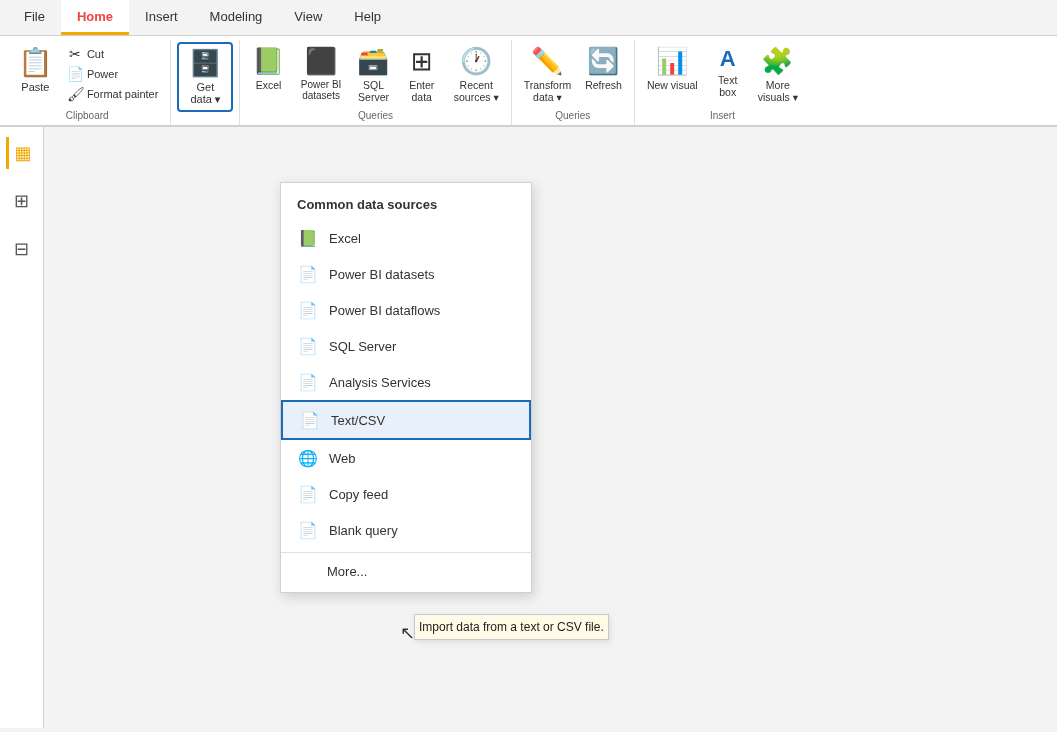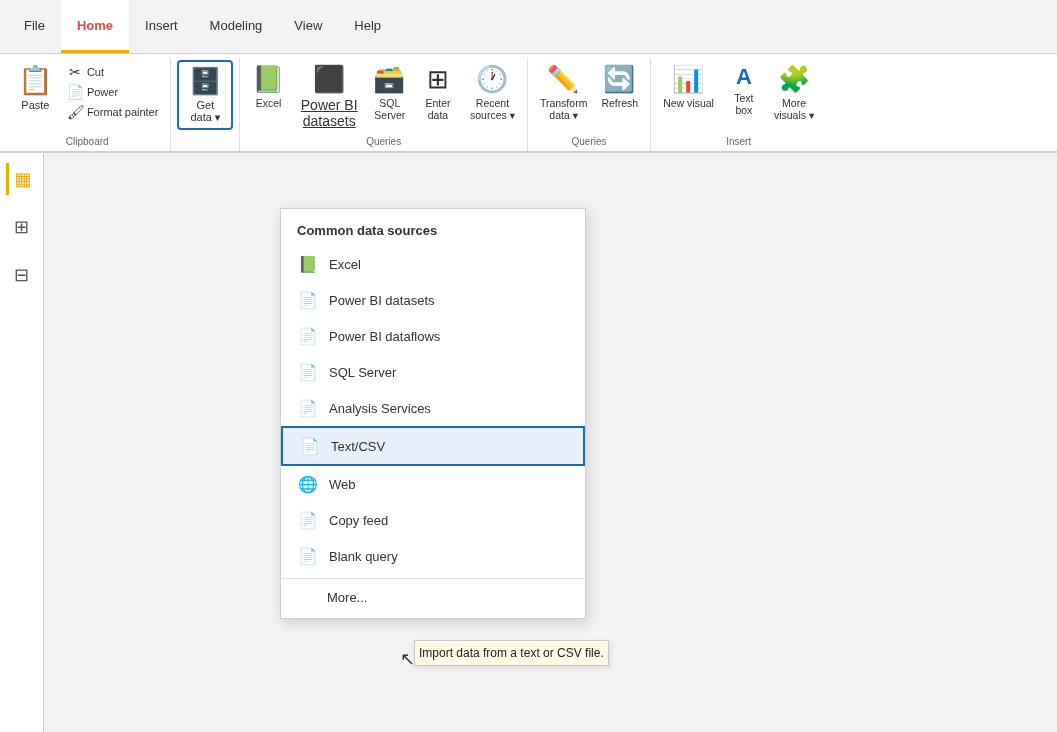--- a/index.html
+++ b/index.html
@@ -19,21 +19,21 @@
       user-select: none;
     }
 
     
     .tab-bar {
       display: flex;
       align-items: center;
       background: #f3f3f3;
       border-bottom: 1px solid #d0d0d0;
       padding: 0 8px;
-      height: 54px;
+      height: 36px;
     }
     .tab-item {
       padding: 6px 16px;
       cursor: pointer;
       font-size: 13px;
       color: #333;
       border-bottom: 3px solid transparent;
       height: 100%;
       display: flex;
       align-items: center;
@@ -174,21 +174,21 @@
     }
 
     
     .dropdown-menu {
       position: absolute;
       top: 55px;
       left: 236px;
       background: #fff;
       border: 1px solid #d0d0d0;
       box-shadow: 2px 4px 12px rgba(0,0,0,0.15);
-      width: 306px;
+      width: 252px;
       z-index: 100;
       padding: 6px 0;
     }
 
     .dropdown-header {
       font-size: 13px;
       font-weight: 600;
       color: #333;
       padding: 8px 16px 8px 16px;
     }
@@ -337,21 +337,21 @@
     </div>
 
     <div class="ribbon-group">
       <div class="ribbon-group-content" style="gap:4px;">
         <button class="ribbon-btn-large">
           <span class="btn-icon-lg icon-excel">📗</span>
           <span>Excel</span>
         </button>
         <button class="ribbon-btn-large">
           <span class="btn-icon-lg" style="color:#f2a900;">⬛</span>
-          <span style="font-size:14px;text-decoration:underline;">Power BI<br>datasets</span>
+          <span style="font-size:10px;">Power BI<br>datasets</span>
         </button>
         <button class="ribbon-btn-large">
           <span class="btn-icon-lg">🗃️</span>
           <span>SQL<br>Server</span>
         </button>
         <button class="ribbon-btn-large">
           <span class="btn-icon-lg">⊞</span>
           <span>Enter<br>data</span>
         </button>
         <button class="ribbon-btn-large">

